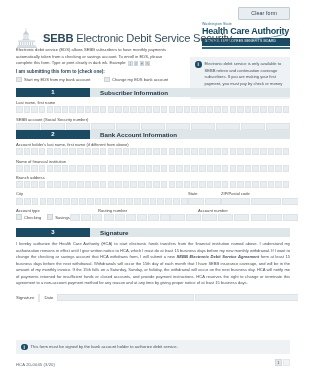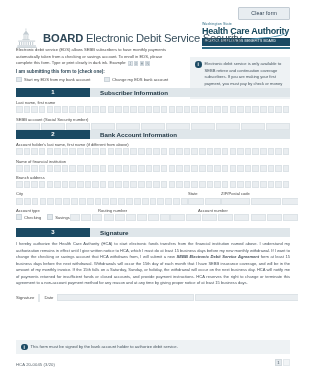--- a/index.html
+++ b/index.html
@@ -154,21 +154,21 @@
         <rect x="7.4" y="13.9" width="1.0" height="3.2"></rect>
         <rect x="9.6" y="13.9" width="1.0" height="3.2"></rect>
         <rect x="11.8" y="13.9" width="1.0" height="3.2"></rect>
         <rect x="14.0" y="13.9" width="1.0" height="3.2"></rect>
         <rect x="16.2" y="13.9" width="1.0" height="3.2"></rect>
         <rect x="1.4" y="17.4" width="18.6" height="1.2"></rect>
         <rect x="0.6" y="18.9" width="20.2" height="0.9"></rect>
       </g>
     </svg>
     <div class="title-text">
-      <b>BOARD</b>
+      <b>SEBB</b>
       <span>Electronic Debit Service Security</span>
     </div>
   </div>
 
   <div class="intro">
     <span>Electronic debit service (EDS) allows SEBB subscribers to have monthly payments automatically taken from a checking or savings account. To enroll in EDS, please complete this form. Type or print clearly in dark ink. Example:</span><span class="example-boxes" id="example-boxes">
         <span class="ex-box">J</span>
         <span class="ex-box">O</span>
         <span class="ex-box">H</span>
         <span class="ex-box">N</span>

